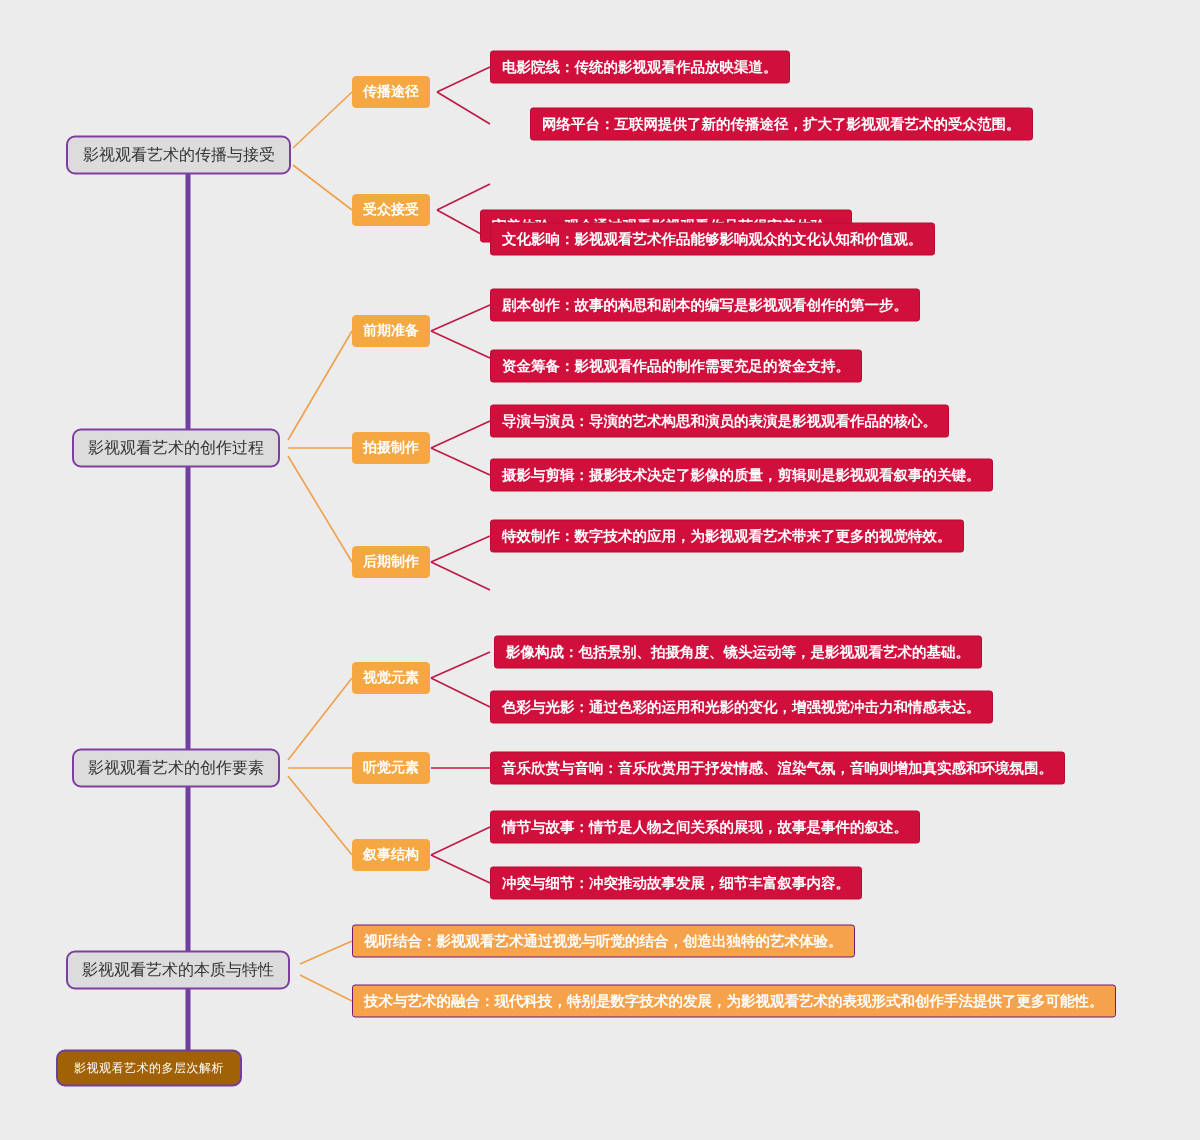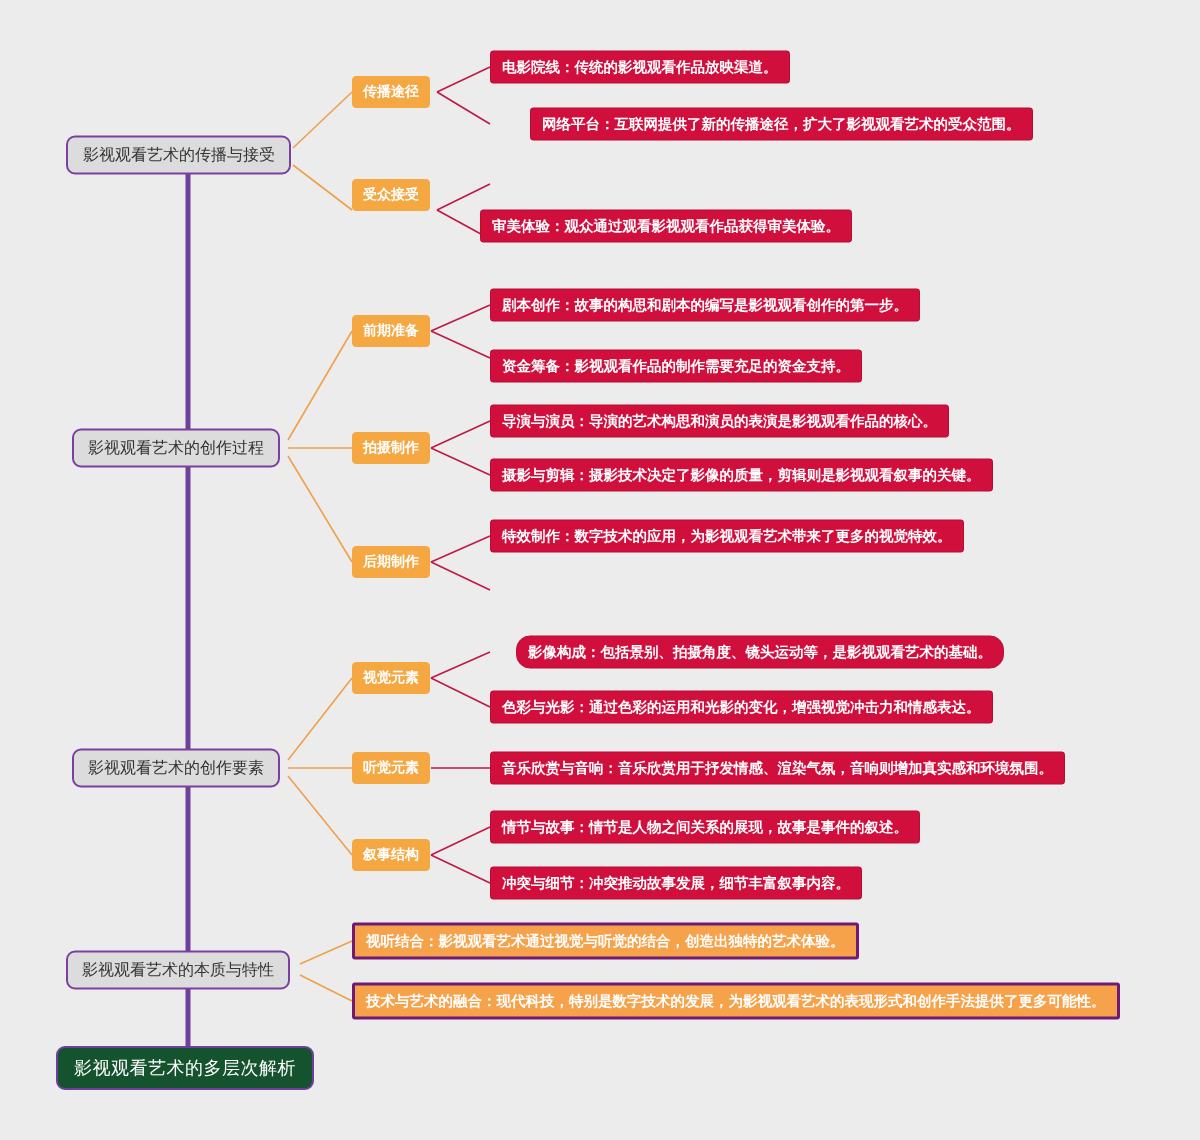--- a/index.html
+++ b/index.html
@@ -31,25 +31,25 @@
     position: absolute;
     box-sizing: border-box;
     white-space: nowrap;
     display: flex;
     align-items: center;
     transform: translateY(-50%);
   }
 
   
   .node.root {
-    background: #14532d;
+    background: #a16207;
     border: 2px solid #6f3f9e;
     border-radius: 9px;
     color: #ffffff;
-    font-size: 18px;
+    font-size: 12px;
     font-weight: normal;
     padding: 8px 16px;
     letter-spacing: 0.5px;
   }
 
   
   .node.lvl2 {
     background: #dcdcdc;
     border: 2px solid #7c3fa0;
     border-radius: 9px;
@@ -76,21 +76,21 @@
     border-radius: 3px;
     color: #ffffff;
     font-size: 14.5px;
     font-weight: bold;
     padding: 6px 11px;
   }
 
   
   .node.leaf-orange {
     background: #f5a24b;
-    border: 3px solid #701a75;
+    border: 1px solid #701a75;
     border-radius: 3px;
     color: #ffffff;
     font-size: 14.5px;
     font-weight: bold;
     padding: 6px 11px;
     justify-content: center;
   }
 </style>
 </head>
 <body>
@@ -150,26 +150,29 @@
   <div class="node lvl3" style="left:352px; top:92px;justify-content:center;">
     <span>传播途径</span>
   </div>
   <div class="node leaf" style="left:490px; top:67px;">
     <span>电影院线：传统的影视观看作品放映渠道。</span>
   </div>
   <div class="node leaf" style="left:490px; top:124px;margin-left:40px;">
     <span>网络平台：互联网提供了新的传播途径，扩大了影视观看艺术的受众范围。</span>
   </div>
 
-  <div class="node lvl3" style="left:352px; top:195px;justify-content:center;">
+  <div class="node lvl3" style="left:352px; top:210px;justify-content:center;">
     <span>受众接受</span>
   </div>
   <div class="node leaf" style="left:480px; top:184px;margin-top:42px;">
     <span>审美体验：观众通过观看影视观看作品获得审美体验。</span>
   </div>
+  <div class="node leaf" style="left:490px; top:239px;">
+    <span>文化影响：影视观看艺术作品能够影响观众的文化认知和价值观。</span>
+  </div>
 
   <div class="node lvl2" style="left:72px; top:448px;">
     <span>影视观看艺术的创作过程</span>
   </div>
 
   <div class="node lvl3" style="left:352px; top:331px;">
     <span>前期准备</span>
   </div>
   <div class="node leaf" style="left:490px; top:305px;">
     <span>剧本创作：故事的构思和剧本的编写是影视观看创作的第一步。</span>
@@ -195,21 +198,21 @@
     <span>特效制作：数字技术的应用，为影视观看艺术带来了更多的视觉特效。</span>
   </div>
 
   <div class="node lvl2" style="left:72px; top:768px;">
     <span>影视观看艺术的创作要素</span>
   </div>
 
   <div class="node lvl3" style="left:352px; top:678px;">
     <span>视觉元素</span>
   </div>
-  <div class="node leaf" style="left:516px; top:652px;border-radius:14px;">
+  <div class="node leaf" style="left:494px; top:652px;">
     <span>影像构成：包括景别、拍摄角度、镜头运动等，是影视观看艺术的基础。</span>
   </div>
   <div class="node leaf" style="left:490px; top:707px;">
     <span>色彩与光影：通过色彩的运用和光影的变化，增强视觉冲击力和情感表达。</span>
   </div>
 
   <div class="node lvl3" style="left:352px; top:768px;">
     <span>听觉元素</span>
   </div>
   <div class="node leaf" style="left:490px; top:768px;align-items:center;">

